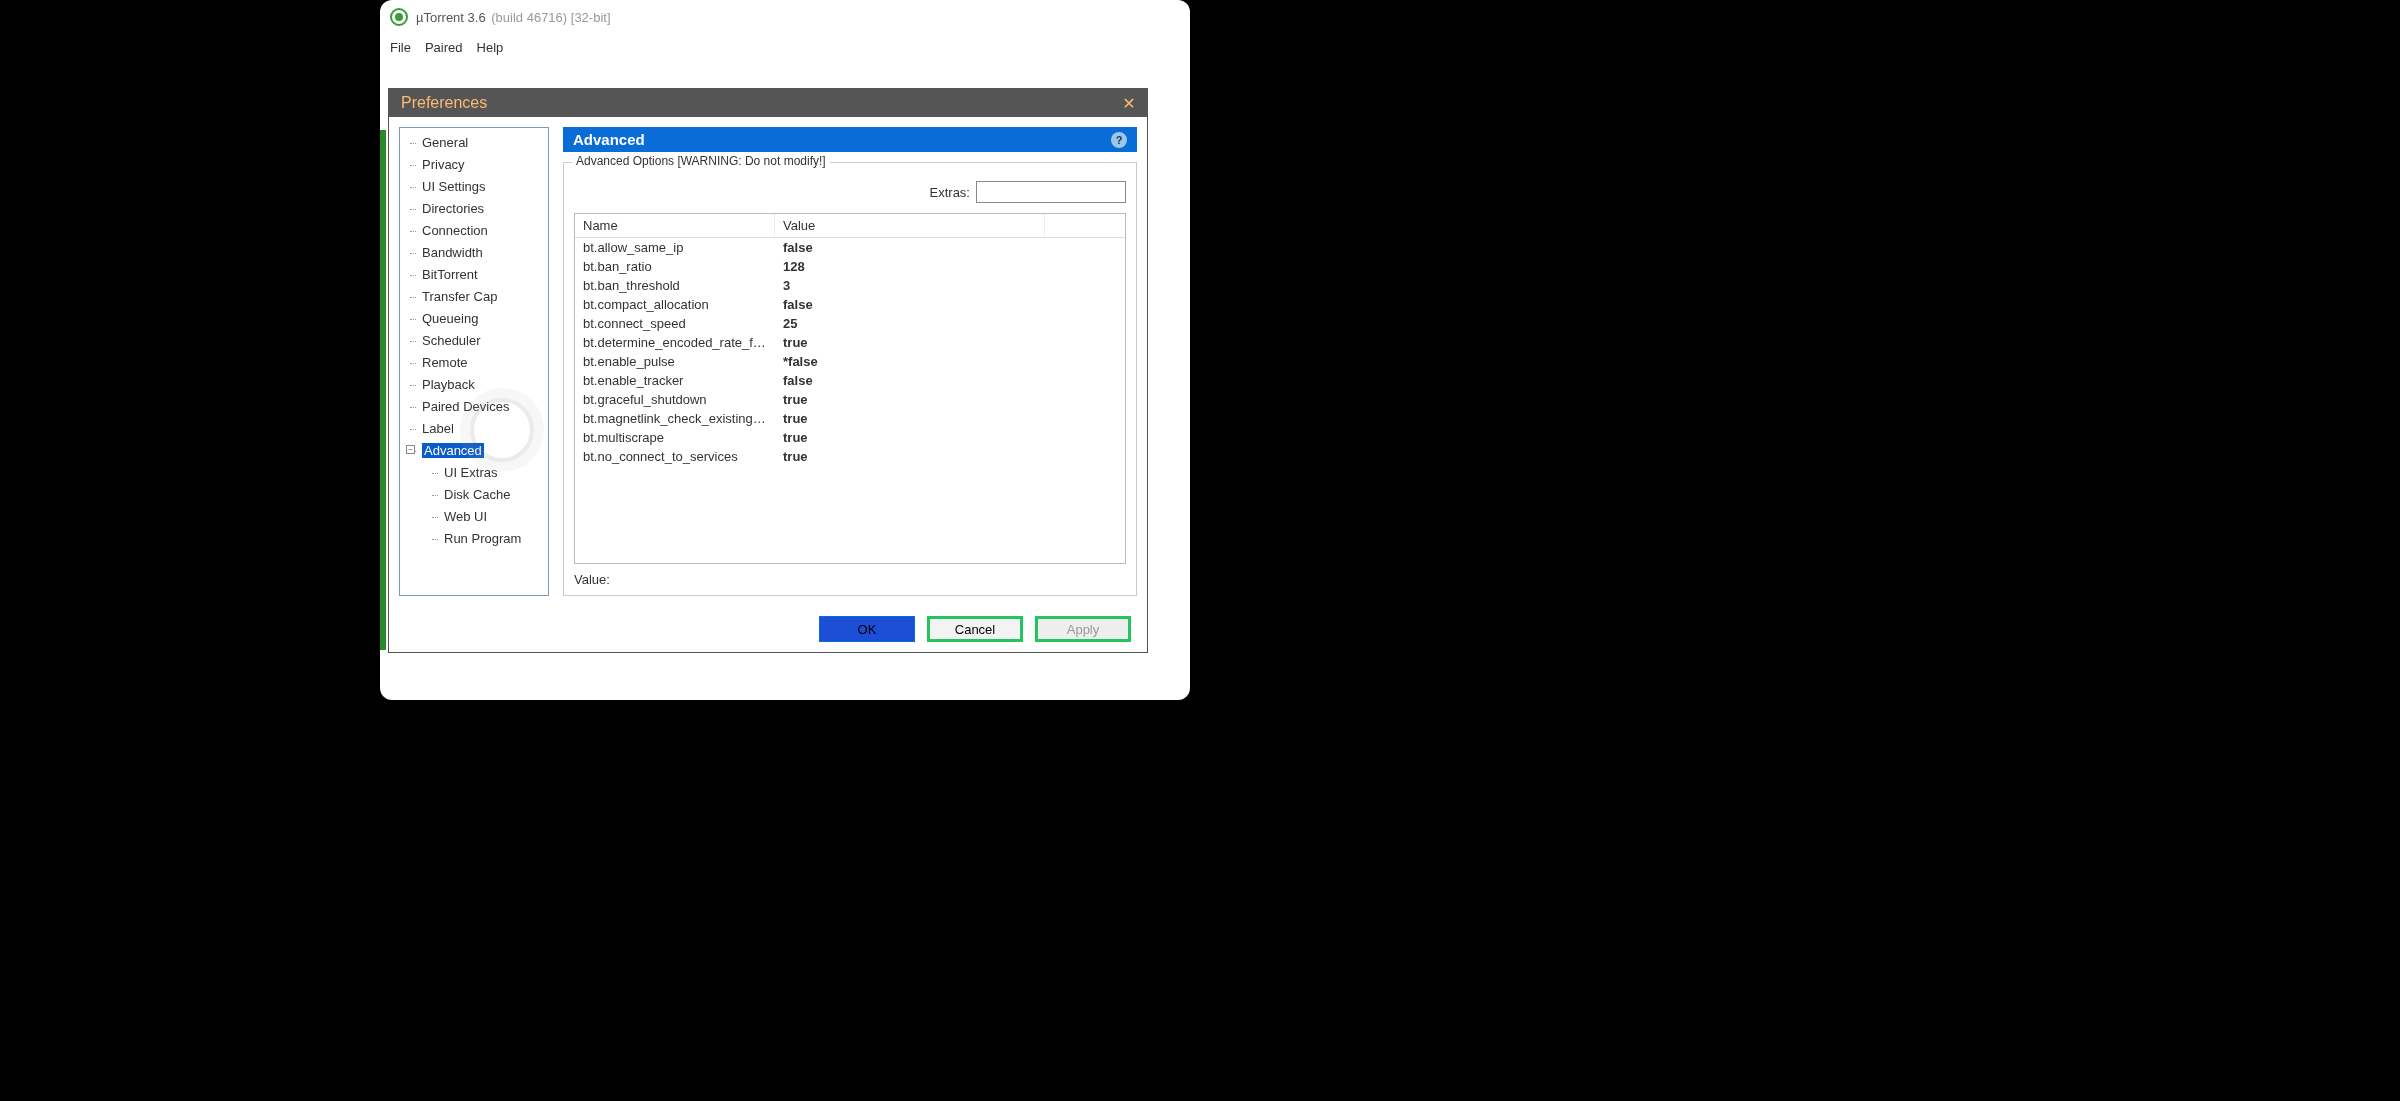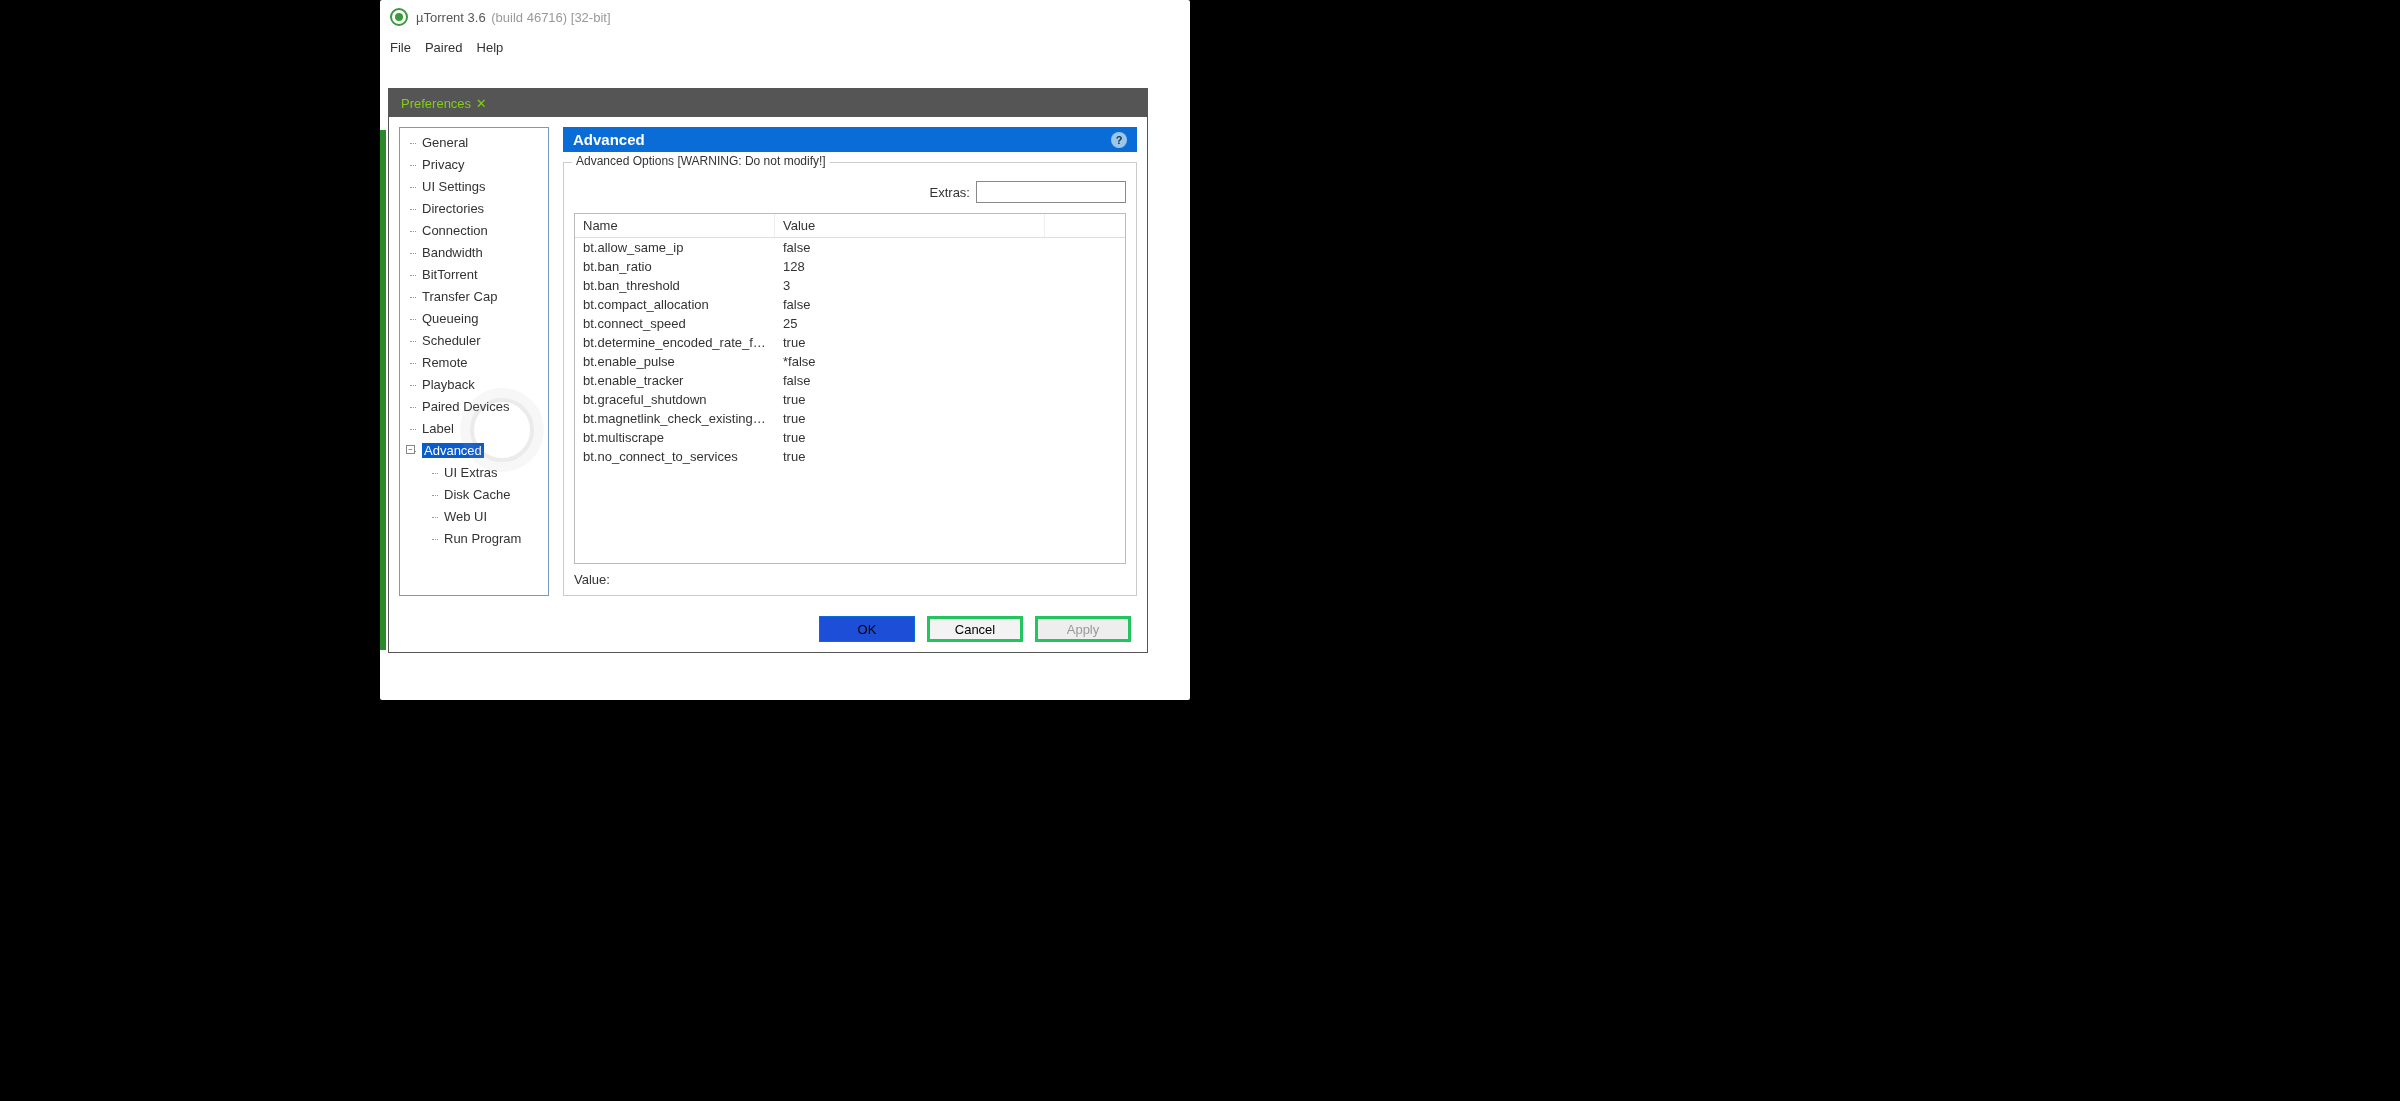--- a/index.html
+++ b/index.html
@@ -13,21 +13,21 @@
     position: relative;
   }
   .app-window {
     position: absolute;
     left: 380px;
     top: 0;
     width: 810px;
     height: 700px;
     background: #fff;
     box-shadow: 0 0 30px rgba(0,0,0,0.6);
-    border-radius: 2px;
+    border-radius: 12px;
     overflow: hidden;
   }
   .titlebar {
     display: flex;
     align-items: center;
     height: 34px;
     padding: 0 10px;
     gap: 8px;
     color: #555;
   }
@@ -61,25 +61,26 @@
     left: 8px;
     top: 88px;
     width: 760px;
     height: 565px;
     background: #fff;
     border: 1px solid #555;
   }
   .prefs-titlebar {
     height: 28px;
     background: #555;
-    color: #84cc16;
-    display: flex;
-    align-items: center;
+    color: #fdba74;
+    display: flex;
+    align-items: center;
+    justify-content: space-between;
     padding: 0 8px 0 12px;
-    font-size: 13px;
+    font-size: 16px;
   }
   .prefs-close { width: 20px; text-align: center; cursor: default; }
   .prefs-body {
     display: flex;
     height: calc(100% - 28px - 46px);
     padding: 10px;
     gap: 14px;
   }
   .tree-panel {
     width: 150px;
@@ -197,21 +198,21 @@
   .col-name { width: 200px; border-right: 1px solid #eee; }
   .col-value { flex: 1; border-right: 1px solid #eee; }
   .col-spacer { width: 80px; }
   .tbl-body {
     flex: 1;
     overflow-y: scroll;
     font-size: 13px;
   }
   .tbl-row { display: flex; padding: 1px 0; }
   .tbl-row .c1 { width: 200px; padding: 1px 8px; white-space: nowrap; overflow: hidden; text-overflow: ellipsis; }
-  .tbl-row .c2 { flex: 1; padding: 1px 8px; }
+  .tbl-row .c2 { flex: 1; padding: 1px 8px; font-weight: bold; }
   .value-row {
     margin-top: 8px;
     font-size: 13px;
   }
   .button-row {
     height: 46px;
     display: flex;
     justify-content: flex-end;
     align-items: center;
     gap: 12px;

